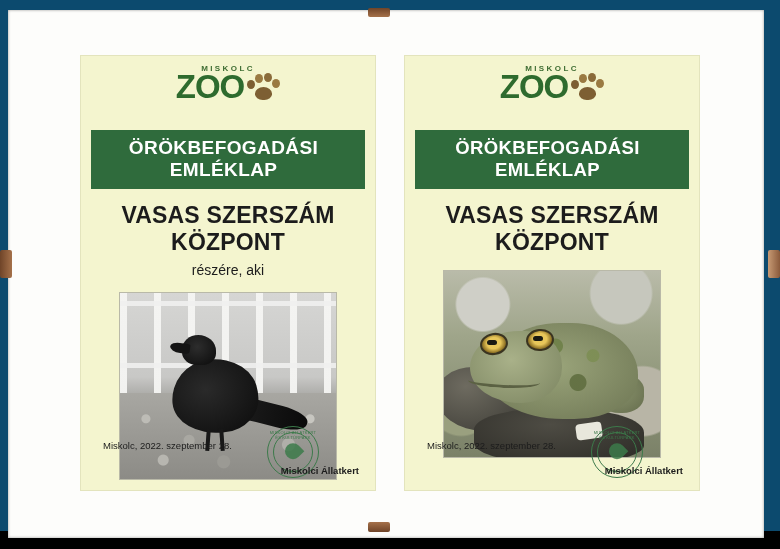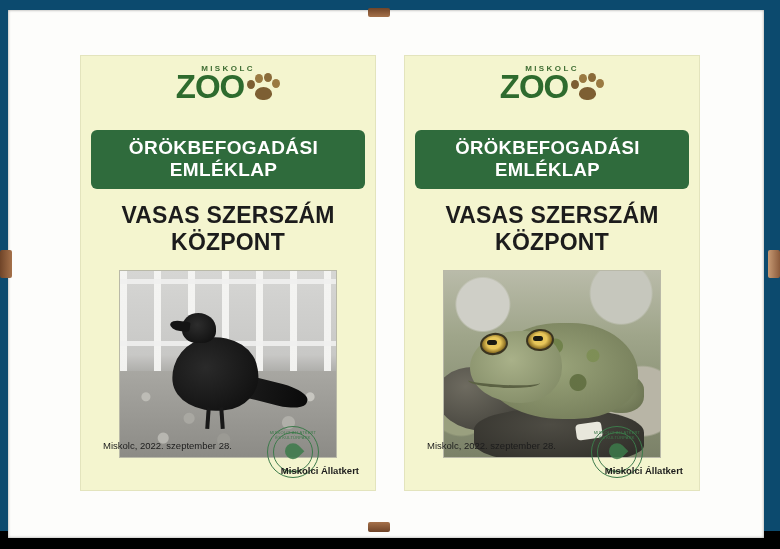--- a/index.html
+++ b/index.html
@@ -119,21 +119,21 @@
   
   .banner {
     margin: 4px 10px 0 10px;
     background: #2f6b3c;
     color: #ffffff;
     text-align: center;
     font-weight: bold;
     font-size: 19px;
     letter-spacing: 0.4px;
     padding: 7px 11px 8px 2px;
-    border-radius: 6px;
+    border-radius: 0;
     font-family: "Liberation Sans", sans-serif;
   }
   #cert-right .banner { font-size: 18.5px; }
 
   .recipient {
     text-align: center;
     margin-top: 13px;
     font-size: 23px;
     font-weight: bold;
     color: #1c1c1c;
@@ -394,20 +394,21 @@
                 <span class="pad p4"></span>
                 <span class="pad p5"></span>
             </span>
           </div>
         </div>
       </div>
 
       <div class="banner">ÖRÖKBEFOGADÁSI EMLÉKLAP</div>
 
       <div class="recipient">VASAS SZERSZÁM KÖZPONT</div>
+      <div class="sub1">részére, aki</div>
 
       <div class="photo">
         <div class="raven-bg"></div>
         <div class="bars"></div>
         <div class="bar-h" style="top:8px"></div>
         <div class="bar-h" style="top:70px"></div>
         <div class="gravel"></div>
         <div class="raven-tail"></div>
         <div class="raven-body"></div>
         <div class="raven-head"></div>

